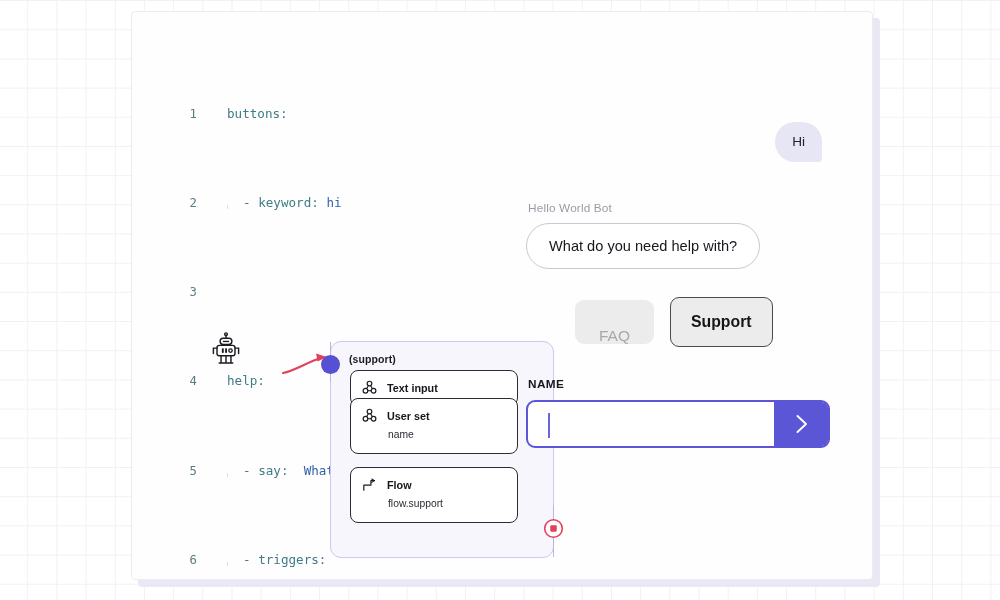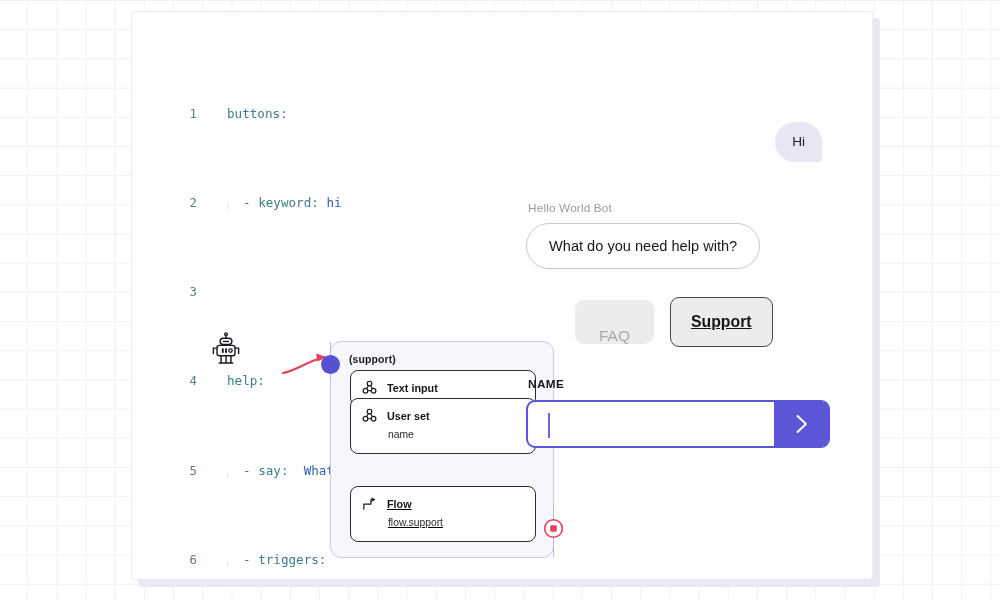--- a/index.html
+++ b/index.html
@@ -65,28 +65,28 @@
     border:1px solid #cdc8ee;
     border-radius:11px;
     box-sizing:border-box;
   }
   #flow-title{
     position:absolute;left:18px;top:11px;
     font-size:10.5px;font-weight:bold;color:#1c1c22;
     letter-spacing:.1px;
   }
   .flow-node{
-    position:absolute;left:19px;width:186px;
+    position:absolute;left:19px;width:168px;
     background:#ffffff;border:1px solid #2b2b33;
     border-radius:8px;box-sizing:border-box;
     padding:8px 10px;
   }
   #flow-node-0{top:28px;height:36px;}
   #flow-node-1{top:56px;height:56px;}
-  #flow-node-2{top:144px;height:56px;text-decoration:underline;}
+  #flow-node-2{top:125px;height:56px;}
   .flow-node-head{display:flex;align-items:center;gap:9px;}
   .flow-node-label{font-size:10.8px;font-weight:bold;color:#15151b;}
   .flow-node-sub{
     font-size:10.3px;color:#2a2a33;
     margin-top:5px;margin-left:27px;font-weight:normal;
   }
   .node-icon{width:17px;height:17px;flex:0 0 17px;display:block;}
   
   #flow-entry-dot{
     position:absolute;left:-10px;top:13px;
@@ -144,21 +144,20 @@
     font-size:15.5px;
     font-family:"Liberation Sans", sans-serif;
   }
   #btn-support{
     background:#ececec;color:#151519;
     border:1.4px solid #4a4a52;
     border-radius:9px;
     padding:0 20px;height:50px;line-height:47px;
     font-size:15.8px;font-weight:bold;
     font-family:"Liberation Sans", sans-serif;
-    text-decoration:underline;
   }
   #chat-input-label{
     margin-top:30px;margin-left:2px;
     font-size:11.8px;font-weight:bold;color:#17171d;
     letter-spacing:.4px;
   }
   #chat-input-wrap{
     margin-top:9px;
     position:relative;
     width:304px;height:48px;

